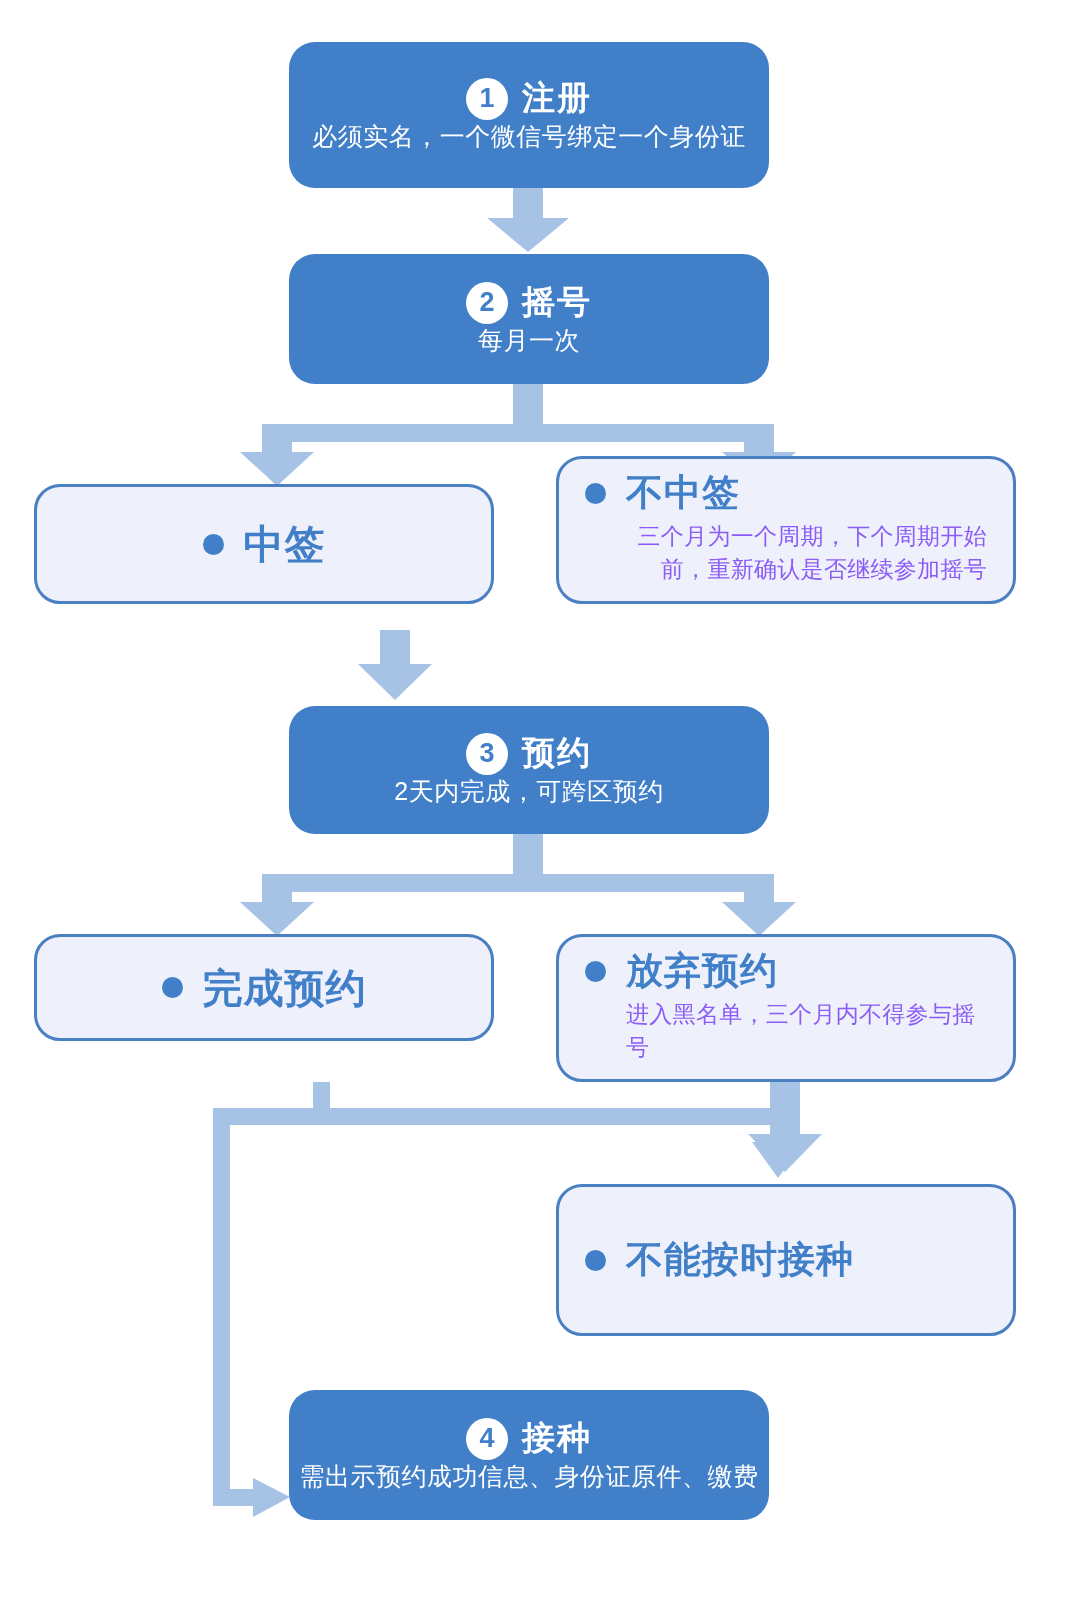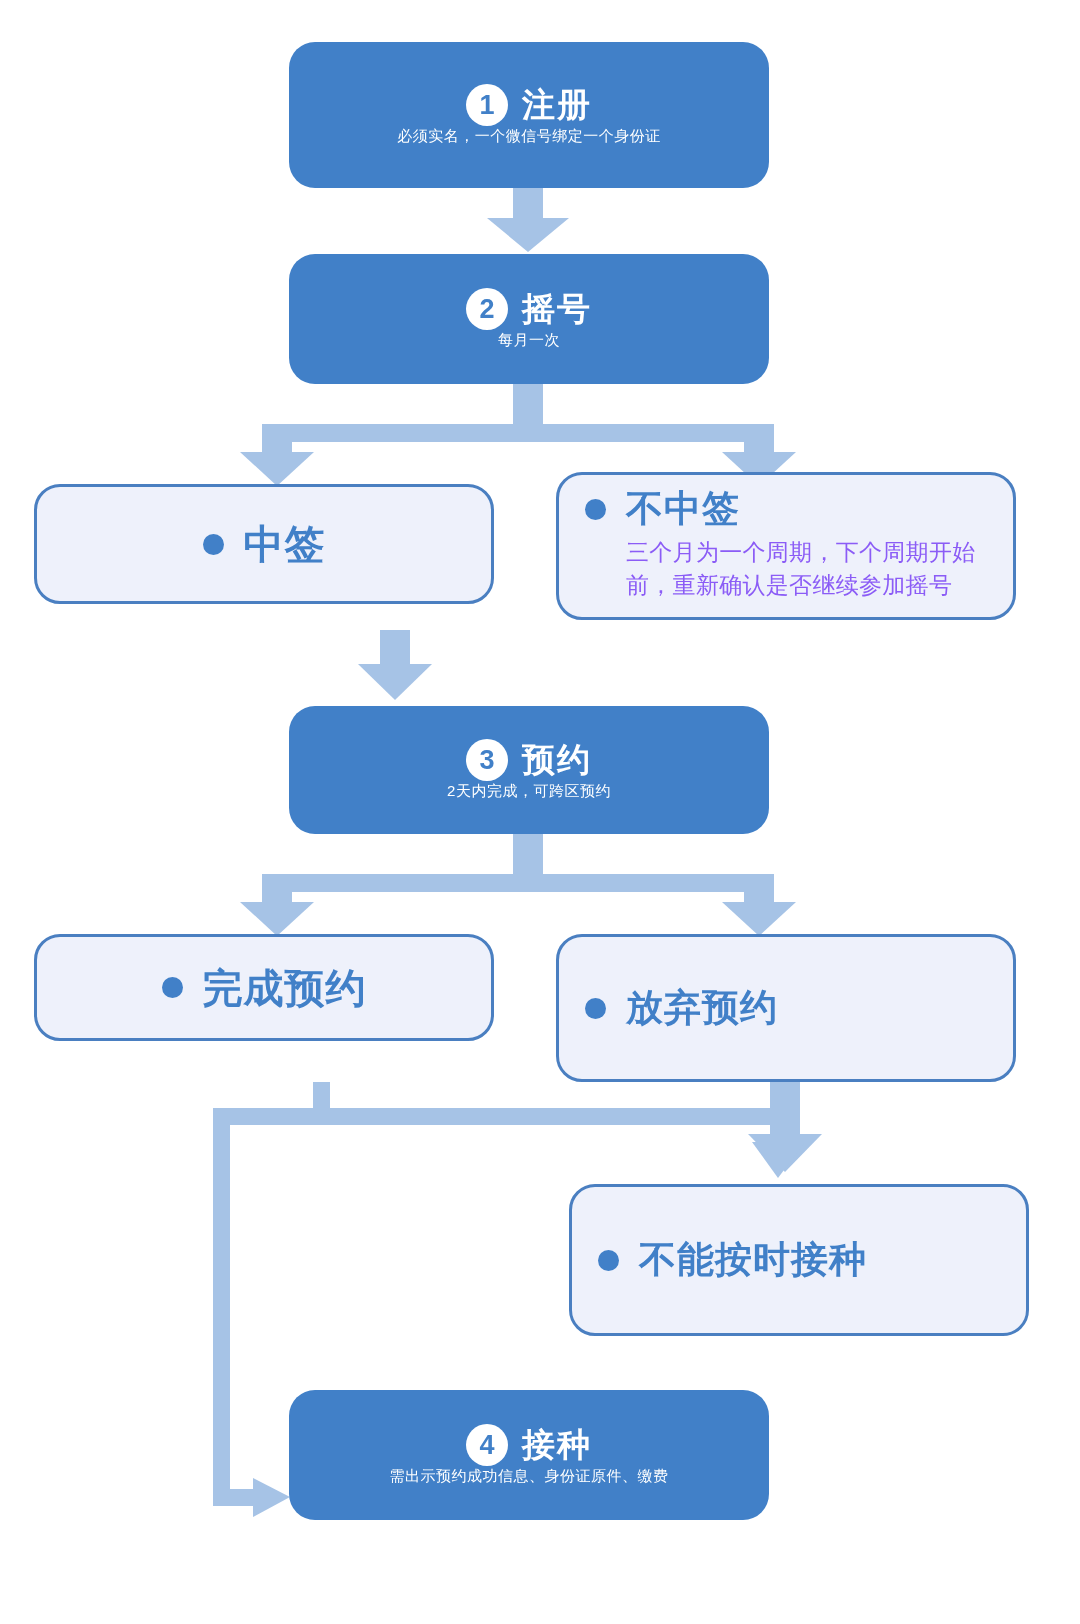--- a/index.html
+++ b/index.html
@@ -71,21 +71,21 @@
   }
 
   .primary .title-text {
     font-size: 33px;
     font-weight: bold;
     letter-spacing: 2px;
     line-height: 1.05;
   }
 
   .primary .subtitle {
-    font-size: 15px;
+    font-size: 25px;
     margin-top: 0;
     letter-spacing: 0.5px;
     font-weight: normal;
     text-align: center;
     line-height: 1.3;
   }
 
   
   .outcome {
     background: #eef1fb;
@@ -212,21 +212,21 @@
     <div class="subtitle">每月一次</div>
   </div>
 
   <div class="node outcome center" style="left:34px; top:484px; width:460px; height:120px;">
     <div class="head">
       <span class="dot"></span>
       <span class="head-text">中签</span>
     </div>
   </div>
 
-  <div class="node outcome left" style="left:556px; top:472px; width:460px; height:148px;">
+  <div class="node outcome left" style="left:556px; top:456px; width:460px; height:148px;text-align:right;">
     <div class="head">
       <span class="dot"></span>
       <span class="head-text">不中签</span>
     </div>
     <div class="body">三个月为一个周期，下个周期开始前，重新确认是否继续参加摇号</div>
   </div>
 
   <div class="node primary" style="left:289px; top:706px; width:480px; height:128px;">
     <div class="title-row">
       <div class="badge">3</div>
@@ -240,23 +240,24 @@
       <span class="dot"></span>
       <span class="head-text">完成预约</span>
     </div>
   </div>
 
   <div class="node outcome left" style="left:556px; top:934px; width:460px; height:148px;">
     <div class="head">
       <span class="dot"></span>
       <span class="head-text">放弃预约</span>
     </div>
-  </div>
-
-  <div class="node outcome left" style="left:569px; top:1184px; width:460px; height:152px;">
+    <div class="body">进入黑名单，三个月内不得参与摇号</div>
+  </div>
+
+  <div class="node outcome left" style="left:556px; top:1184px; width:460px; height:152px;">
     <div class="head">
       <span class="dot"></span>
       <span class="head-text">不能按时接种</span>
     </div>
   </div>
 
   <div class="node primary" style="left:289px; top:1390px; width:480px; height:130px;">
     <div class="title-row">
       <div class="badge">4</div>
       <div class="title-text">接种</div>

